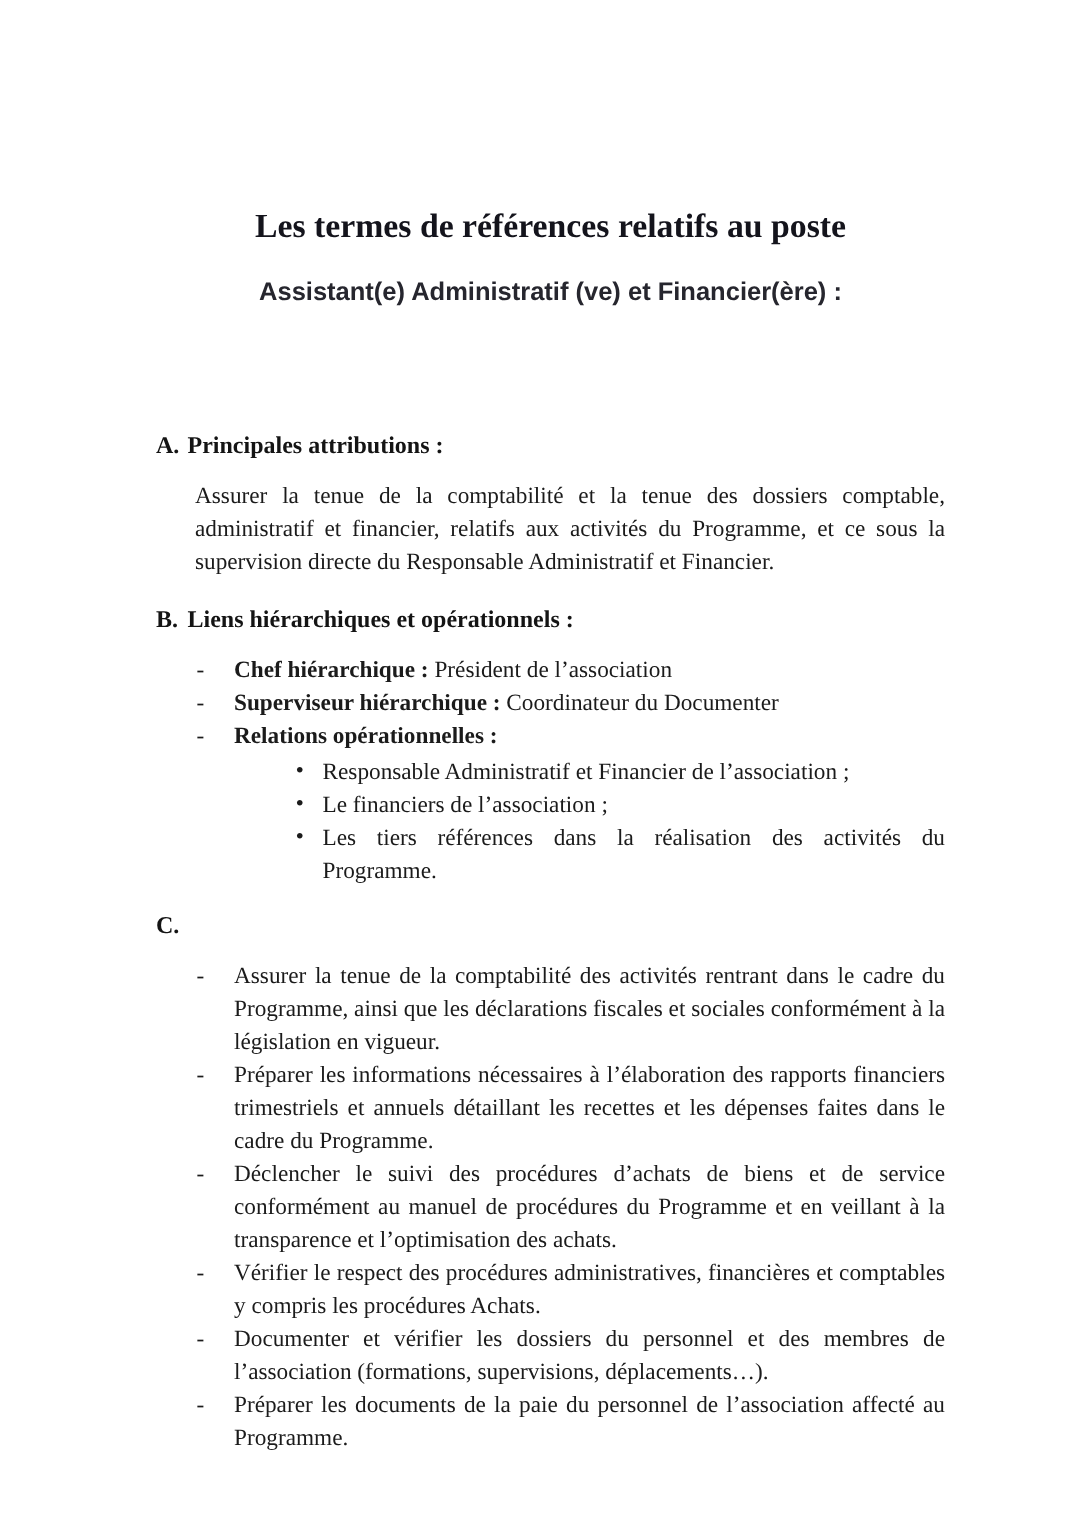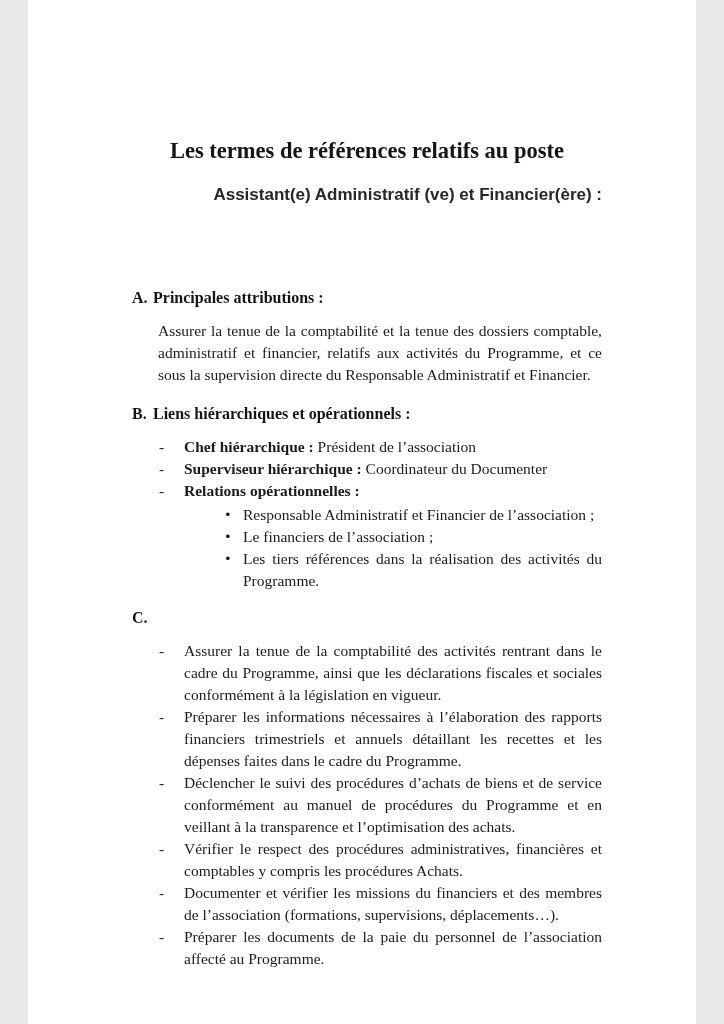--- a/index.html
+++ b/index.html
@@ -1,18 +1,18 @@
 <!DOCTYPE html>
 <html lang="fr"><head>
 <meta charset="utf-8">
 <style>
   html, body { margin: 0; padding: 0; background: #e9e9e9; }
   .page {
     position: relative;
-    width: 668px;
+    width: 724px;
     height: 1024px;
     margin: 0 auto;
     background: #ffffff;
     color: #1b1b1b;
     font-family: "Liberation Serif", "DejaVu Serif", serif;
     font-size: 15.5px;
     line-height: 22px;
     box-sizing: border-box;
     padding: 136px 94px 0 104px;
     overflow: hidden;
@@ -23,21 +23,21 @@
     font-weight: bold;
     text-align: center;
     color: #14141c;
     margin: 0 0 16px 0;
   }
   .doc-subtitle {
     font-family: "Liberation Sans", "DejaVu Sans", sans-serif;
     font-size: 17px;
     line-height: 26px;
     font-weight: bold;
-    text-align: right;
+    text-align: center;
     color: #26262e;
     margin: 0 0 79px 0;
   }
   .section-heading {
     display: flex;
     font-weight: bold;
     font-size: 16px;
     margin: 0 0 11px 0;
     color: #141414;
   }
@@ -125,21 +125,21 @@
     <div class="dash-item">
       <span class="dash-marker">-</span>
       <span class="dash-text">Déclencher le suivi des procédures d’achats de biens et de service conformément au manuel de procédures du Programme et en veillant à la transparence et l’optimisation des achats.</span>
     </div>
     <div class="dash-item">
       <span class="dash-marker">-</span>
       <span class="dash-text">Vérifier le respect des procédures administratives, financières et comptables y compris les procédures Achats.</span>
     </div>
     <div class="dash-item">
       <span class="dash-marker">-</span>
-      <span class="dash-text">Documenter et vérifier les missions du financiers et des membres de l’association (formations, supervisions, déplacements…).</span>
+      <span class="dash-text">Documenter et vérifier les dossiers du personnel et des membres de l’association (formations, supervisions, déplacements…).</span>
     </div>
     <div class="dash-item">
       <span class="dash-marker">-</span>
       <span class="dash-text">Préparer les documents de la paie du personnel de l’association affecté au Programme.</span>
     </div>
   </div>
 
 </div>
 
 </body></html>

